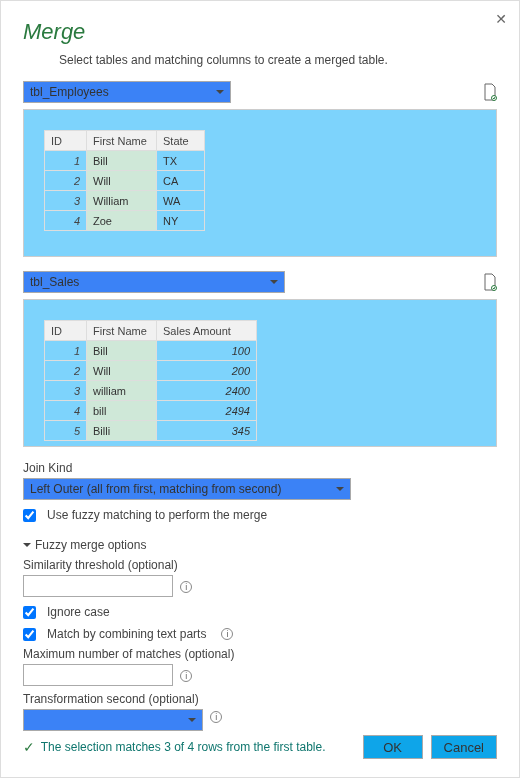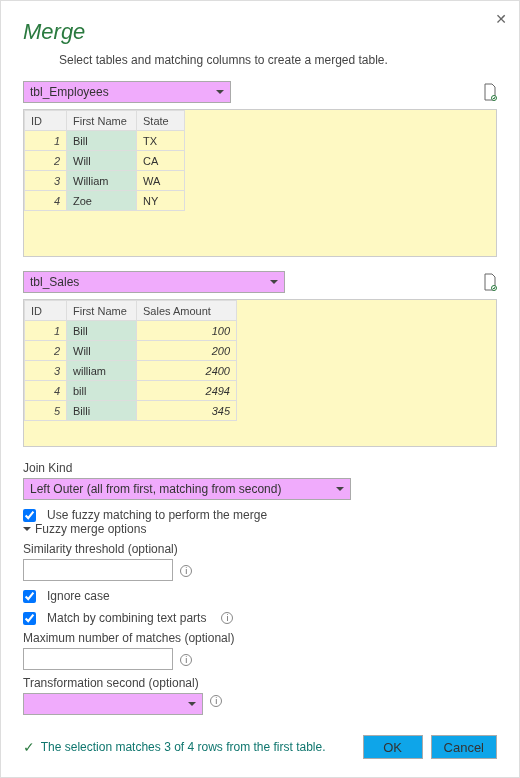--- a/index.html
+++ b/index.html
@@ -2,41 +2,41 @@
 <html><head>
 <meta charset="utf-8">
 <style>
 * { box-sizing: border-box; margin: 0; padding: 0; }
 body { font-family: "Segoe UI", Arial, sans-serif; font-size: 12px; color: #333; background: #fff; width: 520px; height: 778px; position: relative; border: 1px solid #ddd; }
 .dialog { padding: 18px 22px; }
 .close-x { position: absolute; top: 10px; right: 12px; font-size: 14px; color: #666; cursor: pointer; }
 .title { color: #2a7a3f; font-size: 22px; font-weight: 400; margin-bottom: 8px; font-style: italic; }
 .subtitle { font-size: 12px; color: #444; margin-bottom: 14px; margin-left: 36px; }
 .select-row { display: flex; align-items: center; gap: 8px; margin-bottom: 6px; }
-.select { border: 1px solid #aaa; background: #f0abfc; height: 22px; font-size: 12px; padding: 2px 18px 2px 6px; position: relative; display: inline-flex; align-items: center; cursor: pointer; }
+.select { border: 1px solid #aaa; background: #3b82f6; height: 22px; font-size: 12px; padding: 2px 18px 2px 6px; position: relative; display: inline-flex; align-items: center; cursor: pointer; }
 .select::after { content: ""; position: absolute; right: 6px; top: 50%; margin-top: -2px; border: 4px solid transparent; border-top-color: #444; }
 .table-sel-1 { width: 208px; }
 .table-sel-2 { width: 262px; }
 .page-icon { margin-left: auto; width: 14px; height: 18px; }
-.table-box { border: 1px solid #ccc; background: #fef9c3; height: 148px; padding: 0; margin-bottom: 14px; overflow: hidden; }
+.table-box { border: 1px solid #ccc; background: #7dd3fc; height: 148px; padding: 20px; margin-bottom: 14px; overflow: hidden; }
 table.preview { border-collapse: collapse; font-size: 11px; }
 table.preview th, table.preview td { border: 1px solid #ddd; padding: 3px 6px; height: 20px; }
 table.preview th { background: #f1f1f1; font-weight: 400; text-align: left; color: #444; }
 table.preview td.idcell { text-align: right; font-style: italic; color: #444; }
 table.preview td.numcell { text-align: right; font-style: italic; }
 table.preview td.hicell { background: #cfe8d8; }
 .col-id { width: 42px; }
 .col-fn { width: 70px; }
 .col-state { width: 48px; }
 .col-amt { width: 100px; }
 .label { font-size: 12px; color: #444; margin-top: 6px; margin-bottom: 3px; display: block; }
 .join-select { width: 328px; }
 .checkbox-row { display: flex; align-items: center; gap: 11px; margin-top: 8px; font-size: 12px; color: #444; }
 .checkbox-row input { width: 13px; height: 13px; }
-.section-hdr { font-size: 12px; color: #444; display: flex; align-items: center; gap: 4px; }
+.section-hdr { margin-top: 16px; font-size: 12px; color: #444; display: flex; align-items: center; gap: 4px; }
 .tri { display: inline-block; border: 4px solid transparent; border-top-color: #444; transform: translateY(2px); }
 .text-input { border: 1px solid #aaa; height: 22px; width: 150px; padding: 2px 4px; font-size: 12px; }
 .info-ic { display: inline-flex; width: 12px; height: 12px; border: 1px solid #888; border-radius: 50%; font-size: 9px; align-items: center; justify-content: center; color: #666; margin-left: 4px; }
 .trans-select { width: 180px; }
 .footer { position: absolute; bottom: 18px; left: 22px; right: 22px; display: flex; align-items: center; }
 .check-ic { color: #2a7a3f; font-size: 14px; margin-right: 6px; }
 .status-text { font-size: 12px; color: #0f766e; text-align: center; }
 .btns { margin-left: auto; display: flex; gap: 8px; }
 .btn { border: 1px solid #aaa; background: #0ea5e9; height: 24px; min-width: 60px; font-size: 13px; cursor: pointer; display: inline-flex; align-items: center; justify-content: center; padding: 0 12px; }
 </style>

